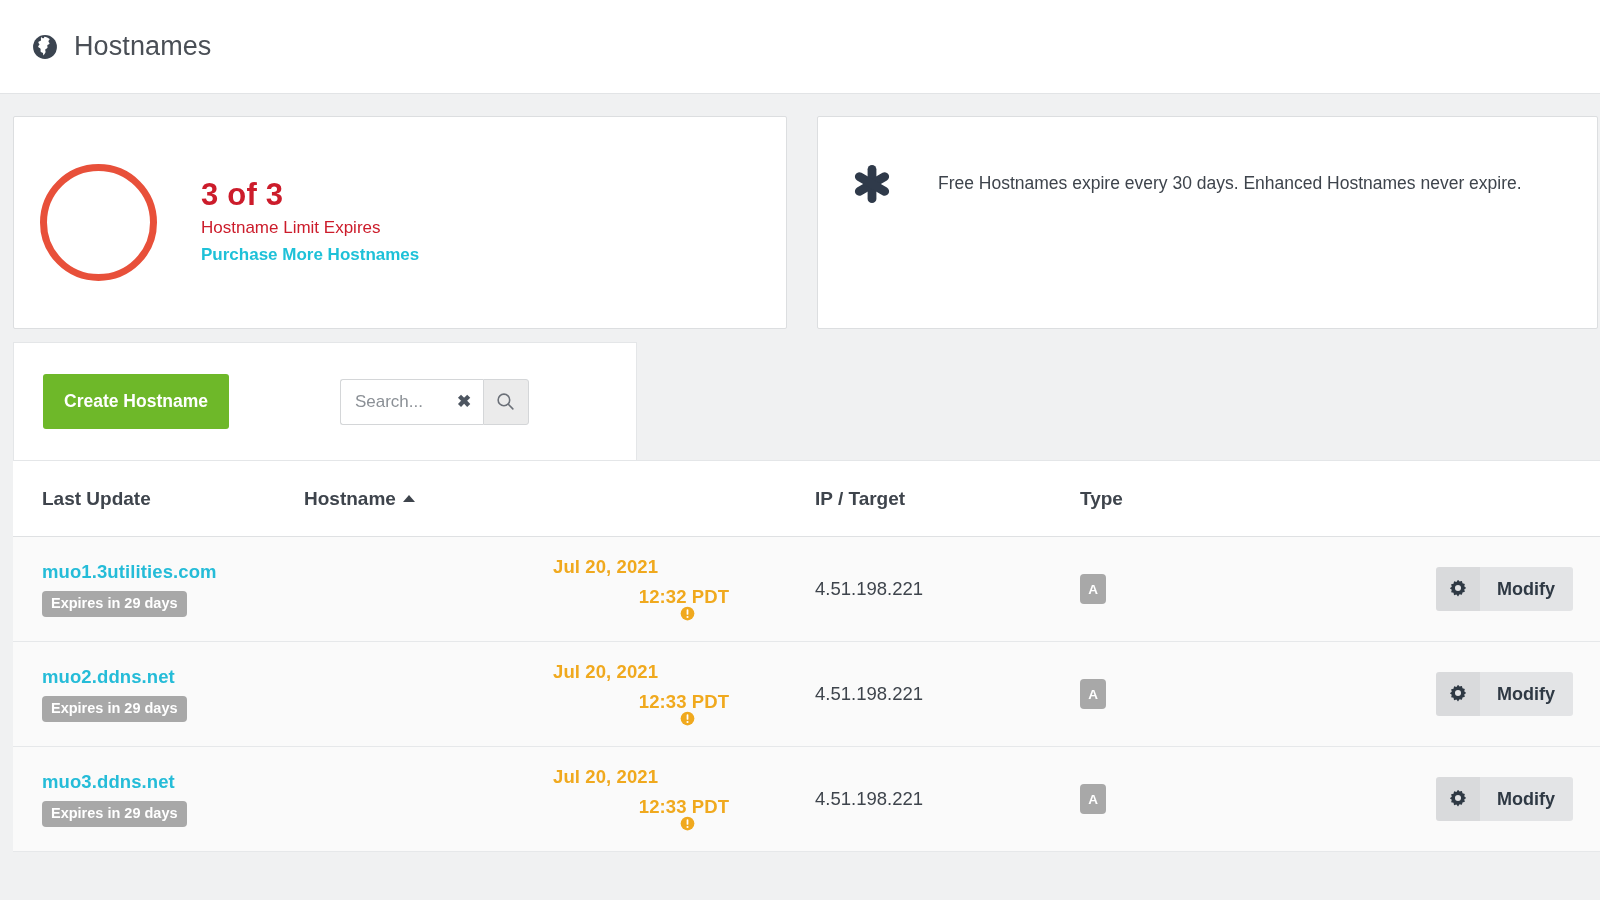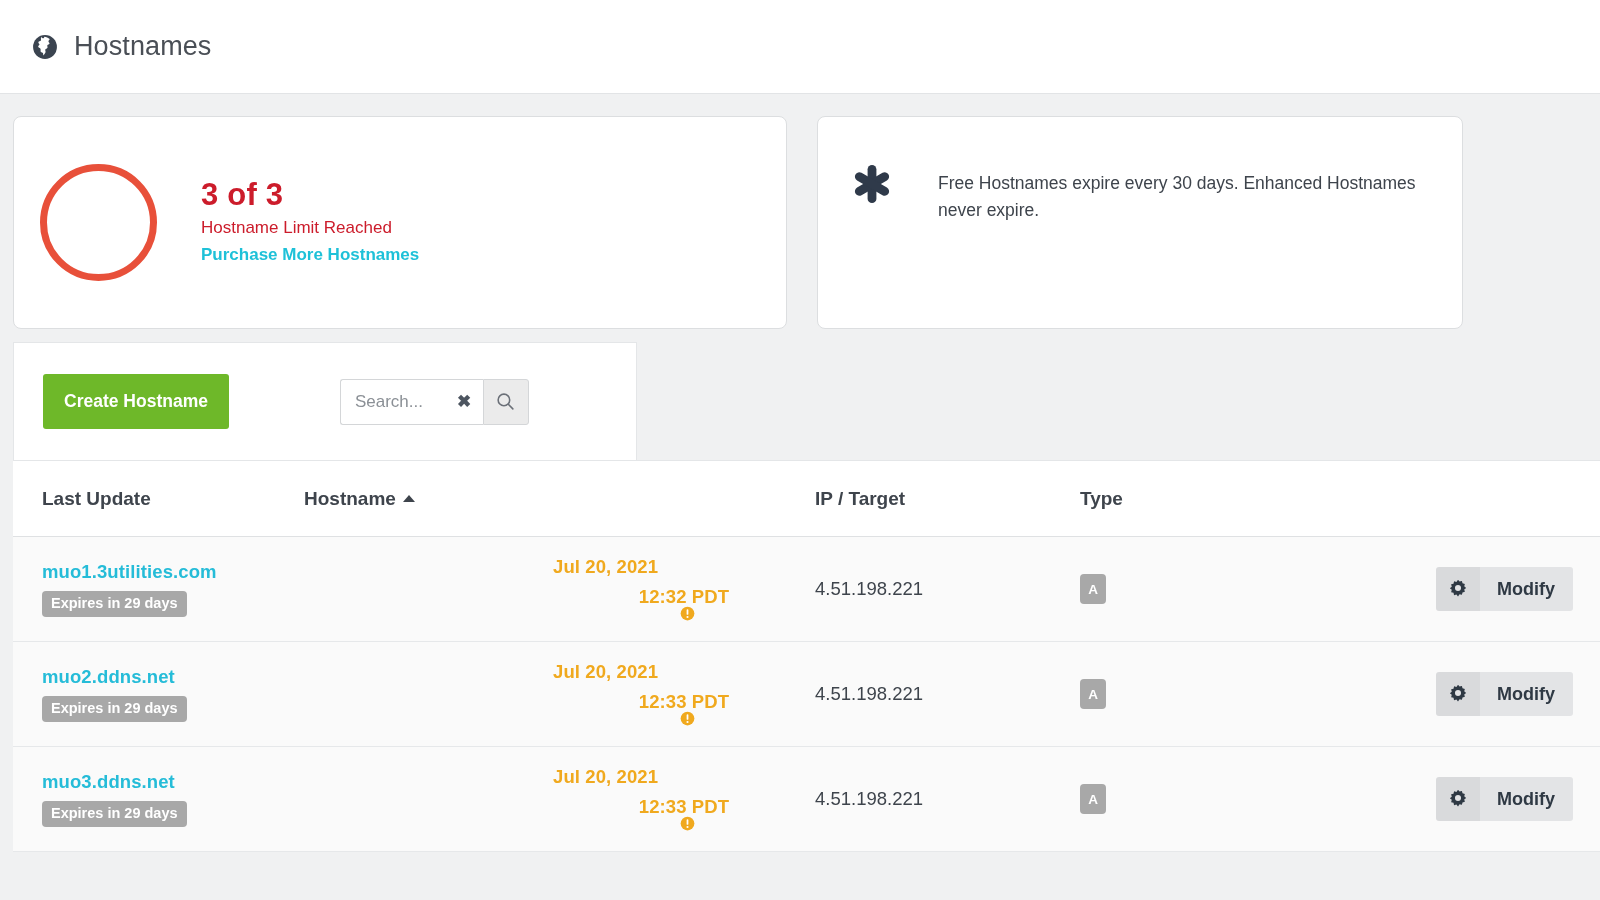--- a/index.html
+++ b/index.html
@@ -41,26 +41,26 @@
 
   
   .cards-row {
     display: flex;
     gap: 30px;
     padding: 22px 0 0 13px;
   }
   .card {
     background: #ffffff;
     border: 1px solid #dcdee0;
-    border-radius: 8px;
+    border-radius: 2px;
     height: 213px;
     position: relative;
   }
   .card-limit { width: 774px; }
-  .card-note  { width: 646px; }
+  .card-note  { width: 781px; }
 
   .limit-inner {
     display: flex;
     align-items: center;
     height: 100%;
     padding-left: 26px;
   }
   .ring {
     width: 117px;
     height: 117px;
@@ -328,21 +328,21 @@
 
 <div class="page-body">
 
   <div class="cards-row">
 
     <div class="card card-limit">
       <div class="limit-inner">
         <div class="ring"></div>
         <div class="limit-text">
           <div class="limit-count">3 of 3</div>
-          <div class="limit-sub">Hostname Limit Reached</div>
+          <div class="limit-sub">Hostname Limit Expires</div>
           <a class="limit-link">Purchase More Hostnames</a>
         </div>
       </div>
     </div>
 
     <div class="card card-note">
       <div class="note-inner">
         <svg class="asterisk-icon" viewBox="0 0 24 24" aria-hidden="true">
           <g fill="#2f3a4a">
             <rect x="9.6" y="1.6" width="4.8" height="20.8" rx="2.4"></rect>

